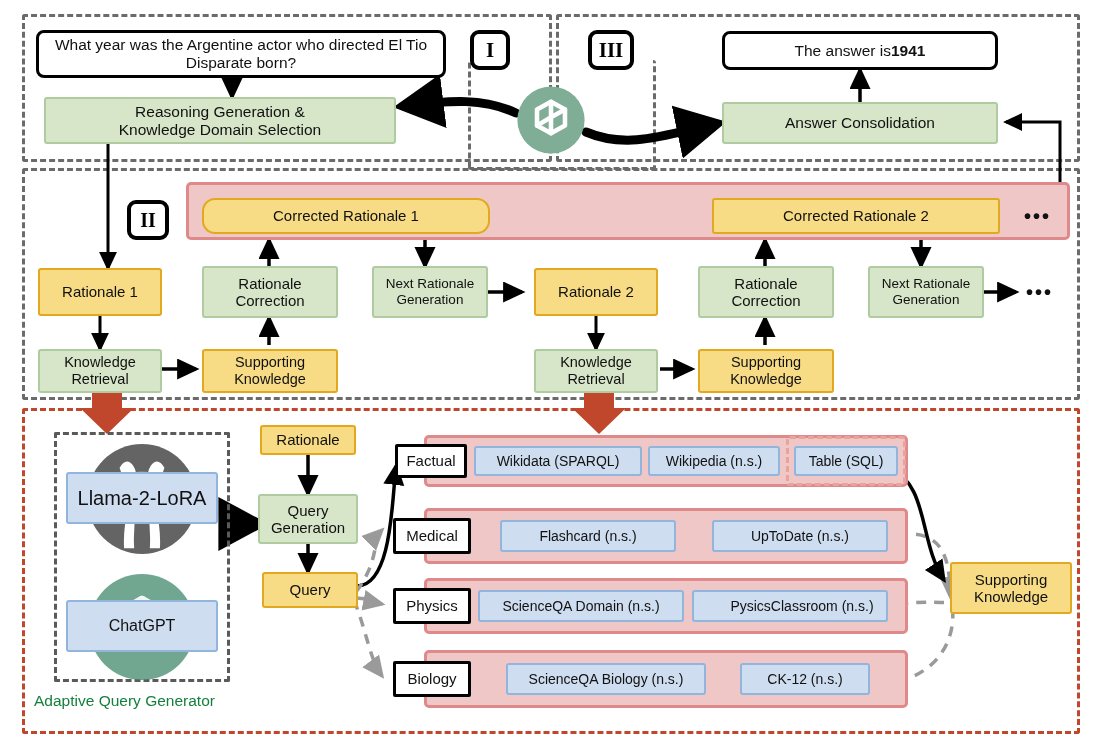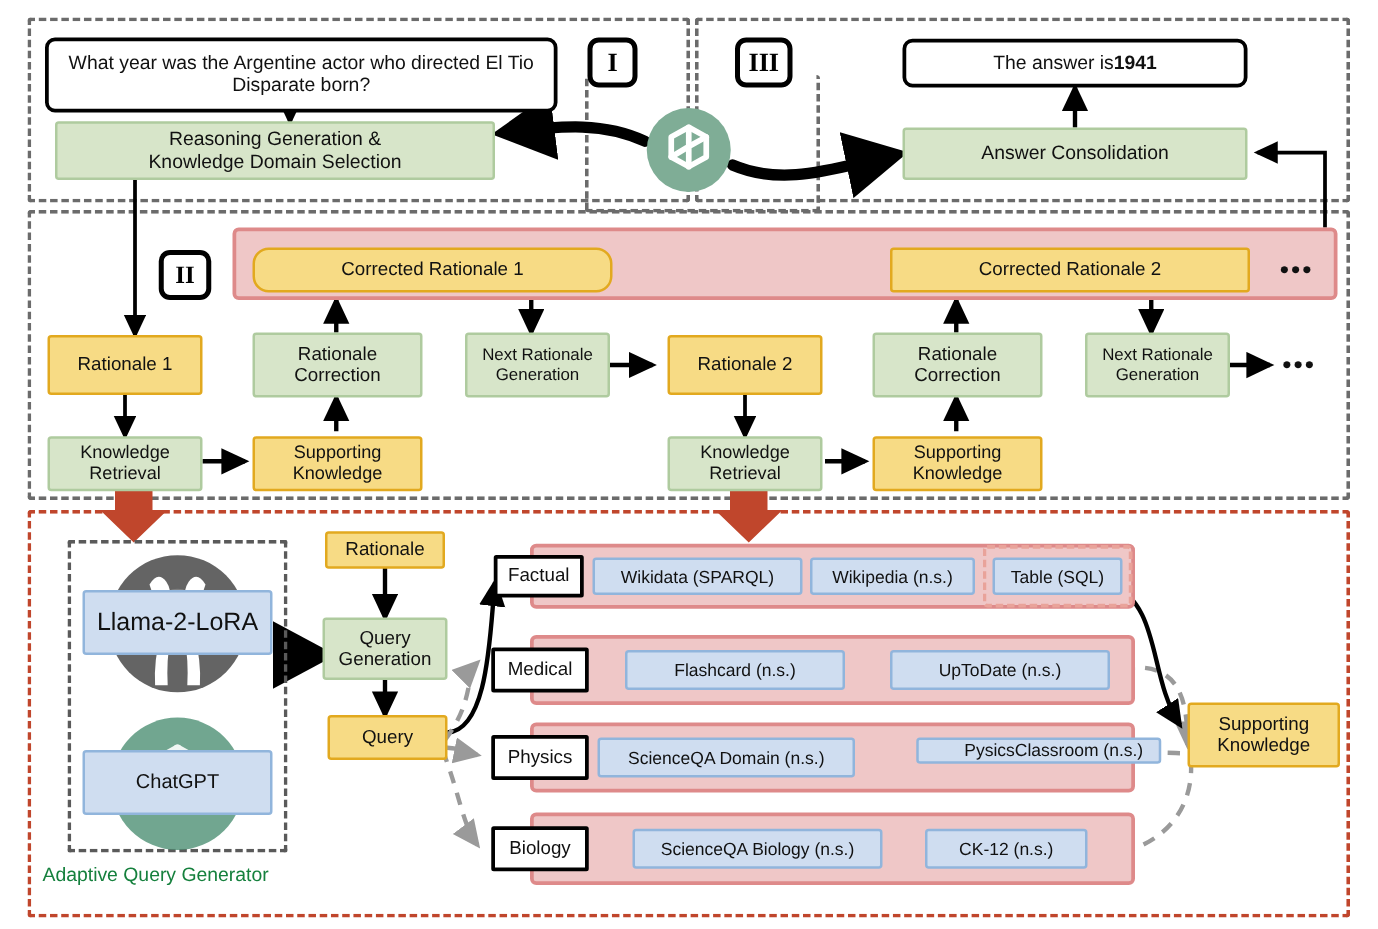--- a/index.html
+++ b/index.html
@@ -108,21 +108,21 @@
     <path d="M354,600 C368,636 370,660 382,676" stroke="#9a9a9a" stroke-width="3.5" fill="none" stroke-dasharray="10 8" marker-end="url(#ahg)"></path>
 
     <path d="M898,682 C948,668 956,628 952,604" stroke="#9a9a9a" stroke-width="3.5" fill="none" stroke-dasharray="10 8"></path>
     <path d="M898,604 C936,600 944,604 950,602" stroke="#9a9a9a" stroke-width="3.5" fill="none" stroke-dasharray="10 8"></path>
     <path d="M898,535 C944,528 950,560 950,596" stroke="#9a9a9a" stroke-width="3.5" fill="none" stroke-dasharray="10 8" marker-end="url(#ahg)"></path>
 
     <path d="M888,466 C930,486 918,540 944,580" stroke="#000" stroke-width="3.5" fill="none" marker-end="url(#ah)"></path>
 
   </svg>
 
-  <div class="abs box box-white" style="left:36px;top:30px;width:410px;height:60px;padding:20px 12px;font-size:15.5px;">
+  <div class="abs box box-white" style="left:36px;top:30px;width:410px;height:48px;padding:20px 12px;font-size:15.5px;">
     <span>What year was the Argentine actor who directed El Tio Disparate born?</span>
   </div>
 
   <div class="abs rn" style="left:470px;top:30px;width:40px;height:40px;font-size:21px;">
     <span>I</span>
   </div>
 
   <div class="abs box box-green" style="left:44px;top:97px;width:352px;height:47px;font-size:15.5px;flex-direction:column;">
     <span>Reasoning Generation &amp;</span>
     <span>Knowledge Domain Selection</span>
@@ -301,21 +301,21 @@
     <span>UpToDate (n.s.)</span>
   </div>
 
   <div class="abs band-pink" style="left:424px;top:578px;width:484px;height:56px;"></div>
   <div class="abs box box-label" style="left:393px;top:588px;width:78px;height:36px;font-size:15px;z-index:3;">
     <span>Physics</span>
   </div>
   <div class="abs box box-blue" style="left:478px;top:590px;width:206px;height:32px;font-size:14px;z-index:3;">
     <span>ScienceQA Domain (n.s.)</span>
   </div>
-  <div class="abs box box-blue" style="left:733px;top:590px;width:196px;height:21px;font-size:14px;z-index:3;padding-left:24px;">
+  <div class="abs box box-blue" style="left:692px;top:590px;width:196px;height:32px;font-size:14px;z-index:3;padding-left:24px;">
     <span>PysicsClassroom (n.s.)</span>
   </div>
 
   <div class="abs band-pink" style="left:424px;top:650px;width:484px;height:58px;"></div>
   <div class="abs box box-label" style="left:393px;top:661px;width:78px;height:36px;font-size:15px;z-index:3;">
     <span>Biology</span>
   </div>
   <div class="abs box box-blue" style="left:506px;top:663px;width:200px;height:32px;font-size:14px;z-index:3;">
     <span>ScienceQA Biology (n.s.)</span>
   </div>

